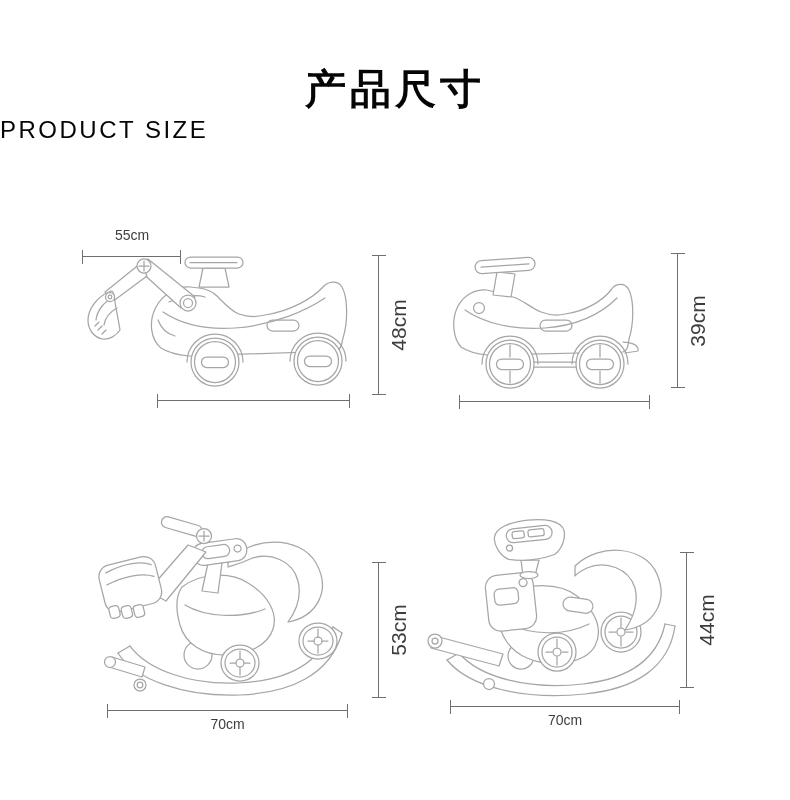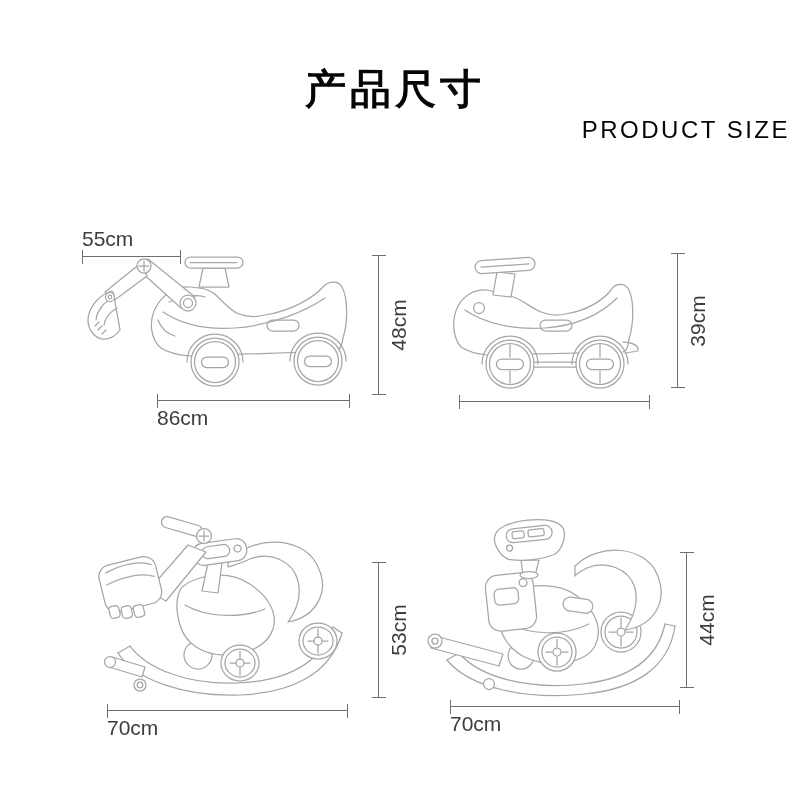--- a/index.html
+++ b/index.html
@@ -1,24 +1,24 @@
 <!DOCTYPE html>
 <html style="--line-art: #a6a6a6; --dim-line: #6f6f6f; --dim-text: #3d3d3d; --title-text: #050505; --background: #ffffff;"><head>
 <meta charset="utf-8">
 <style>
   html,body { margin:0; padding:0; background:#fff; }
   body { font-family:"Liberation Sans", sans-serif; }
   .page { position:relative; width:790px; height:800px; background:var(--background,#fff); overflow:hidden; }
 
   .title-zh { position:absolute; top:62px; left:0; width:790px; text-align:center;
               font-size:41px; font-weight:900; letter-spacing:4px; color:var(--title-text,#050505); }
-  .title-en { position:absolute; top:116px; left:0; width:790px; text-align:right;
+  .title-en { position:absolute; top:116px; left:0; width:790px; text-align:left;
               font-size:24px; font-weight:500; letter-spacing:2.5px; color:var(--title-text,#111); }
 
-  .dim-label { position:absolute; font-size:21px; color:var(--dim-text,#3d3d3d); text-align:left; }
+  .dim-label { position:absolute; font-size:14px; color:var(--dim-text,#3d3d3d); text-align:center; }
 
   .hdim { position:absolute; height:0; border-top:1px solid var(--dim-line,#6f6f6f); }
   .hdim::before, .hdim::after { content:""; position:absolute; top:-7px; width:1px; height:14px;
                                 background:var(--dim-line,#6f6f6f); }
   .hdim::before { left:0; } .hdim::after { right:0; }
 
   .vdim { position:absolute; width:0; border-left:1px solid var(--dim-line,#6f6f6f); }
   .vdim::before, .vdim::after { content:""; position:absolute; left:-7px; height:1px; width:14px;
                                 background:var(--dim-line,#6f6f6f); }
   .vdim::before { top:0; } .vdim::after { bottom:0; }
@@ -81,21 +81,20 @@
       <path d="M105,12.5 L152,12.5"></path>
     </g>
   </svg>
 
   <div class="vdim" style="left:378px;top:255px;height:140px;"></div>
   <div class="vlabel" style="left:384px;top:255px;height:140px;">
     <span>48cm</span>
   </div>
 
   <div class="hdim" style="left:157px;top:400px;width:193px;"></div>
-  <div class="dim-label" style="left:157px;top:406px;width:193px;">86cm</div>
 
   <svg class="drawing" style="left:445px;top:250px;" width="220" height="155" viewBox="0 0 220 155">
     <g stroke="var(--line-art,#a6a6a6)" fill="none" stroke-width="1.25" stroke-linecap="round" stroke-linejoin="round">
 
       <path fill="#fff" d="M16,97 C8,88 6,70 13,56 C19,45 30,39 42,40 L50,42 C58,44 64,46 68,47
         C78,50 86,58 96,62 C104,65 112,66 120,64 C142,61 158,50 166,40 C170,33 180,32 184,40
         C189,51 189,73 184,89 C183,95 183,100 178,102 L42,105 C32,104 22,101 16,97 Z"></path>
       <path d="M20,60 C40,74 70,80 100,78 C140,75 160,60 172,48"></path>
       <circle cx="34" cy="58" r="5.5"></circle>
       <rect x="95" y="70" width="32" height="11" rx="5.5"></rect>

